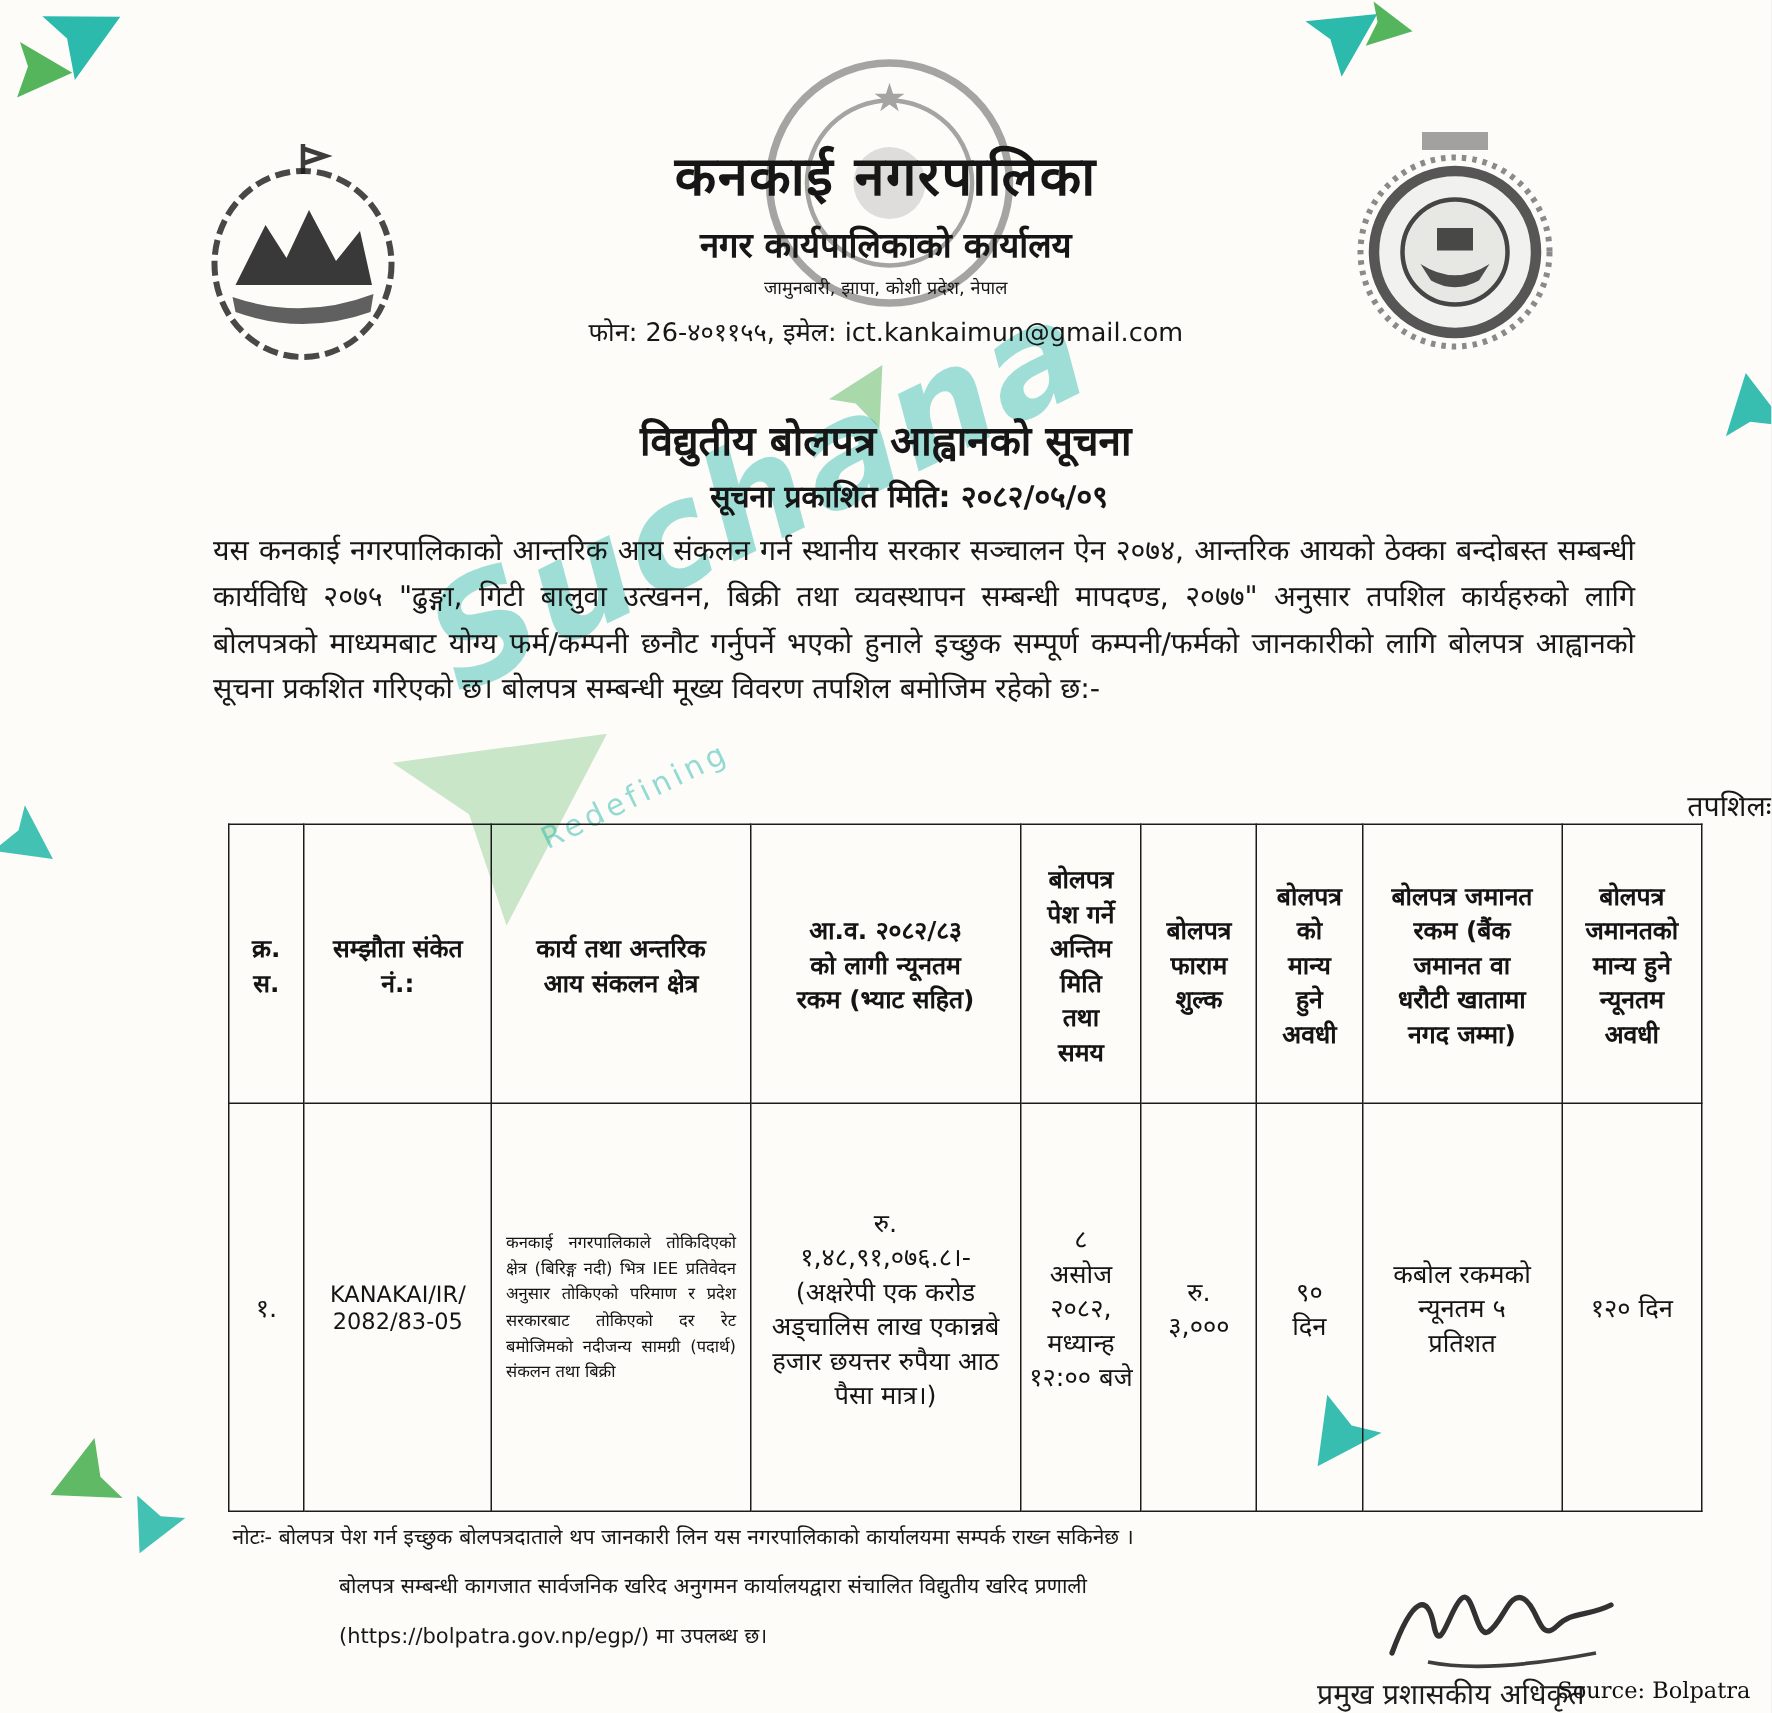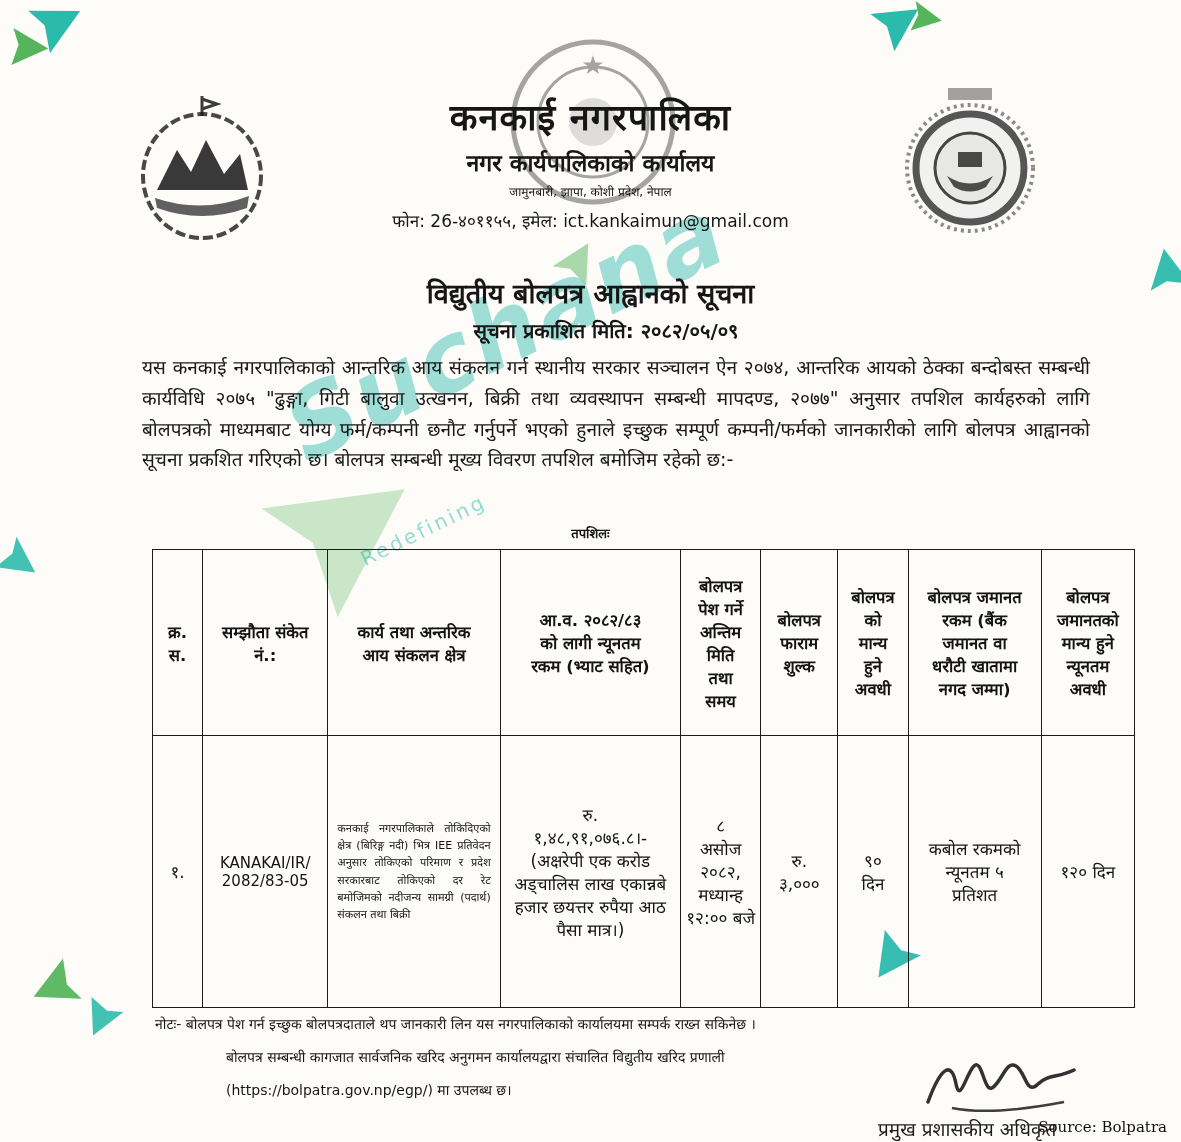--- a/index.html
+++ b/index.html
@@ -34,21 +34,21 @@
   .h-office  { top:146px; font-size:23px; font-weight:bold; }
   .h-address { top:183px; font-size:12px; }
   .h-phone   { top:209px; font-size:17px; }
   .h-subject { top:239px; font-size:21px; font-weight:bold; }
   .h-notice  { top:274px; font-size:27px; font-weight:bold; }
   .h-date    { top:317px; font-size:20px; font-weight:bold;margin-left:31px; }
 
   
   .paragraph { position:absolute; left:142px; top:352px; width:948px; z-index:2;
                font-size:19px; line-height:1.62; text-align:justify; color:#171717; }
-  .caption   { top:524px; font-size:13px; font-weight:bold; }
+  .caption   { top:524px; font-size:19px; font-weight:normal;text-align:right; }
 
   
   .notice-table { position:absolute; left:152px; top:549px; width:983px; z-index:2;
                   border-collapse:collapse; table-layout:fixed; }
   .notice-table th, .notice-table td {
       border:1.5px solid #1c1c1c; vertical-align:middle; text-align:center;
       padding:6px 5px; color:#141414; }
   .notice-table th { font-size:16.5px; font-weight:bold; }
   .notice-table td { font-size:17px; }
   .notice-table thead tr { height:186px; }

